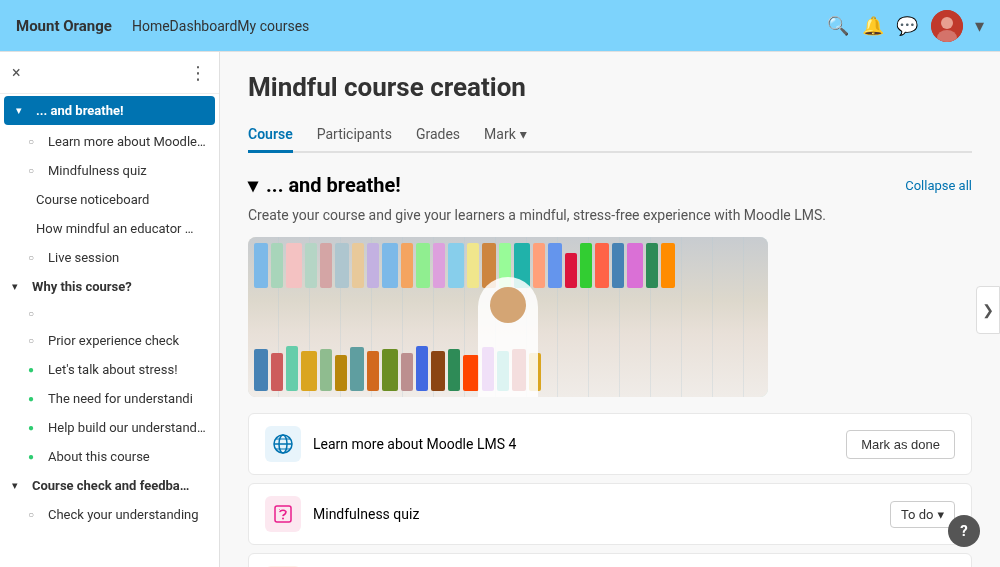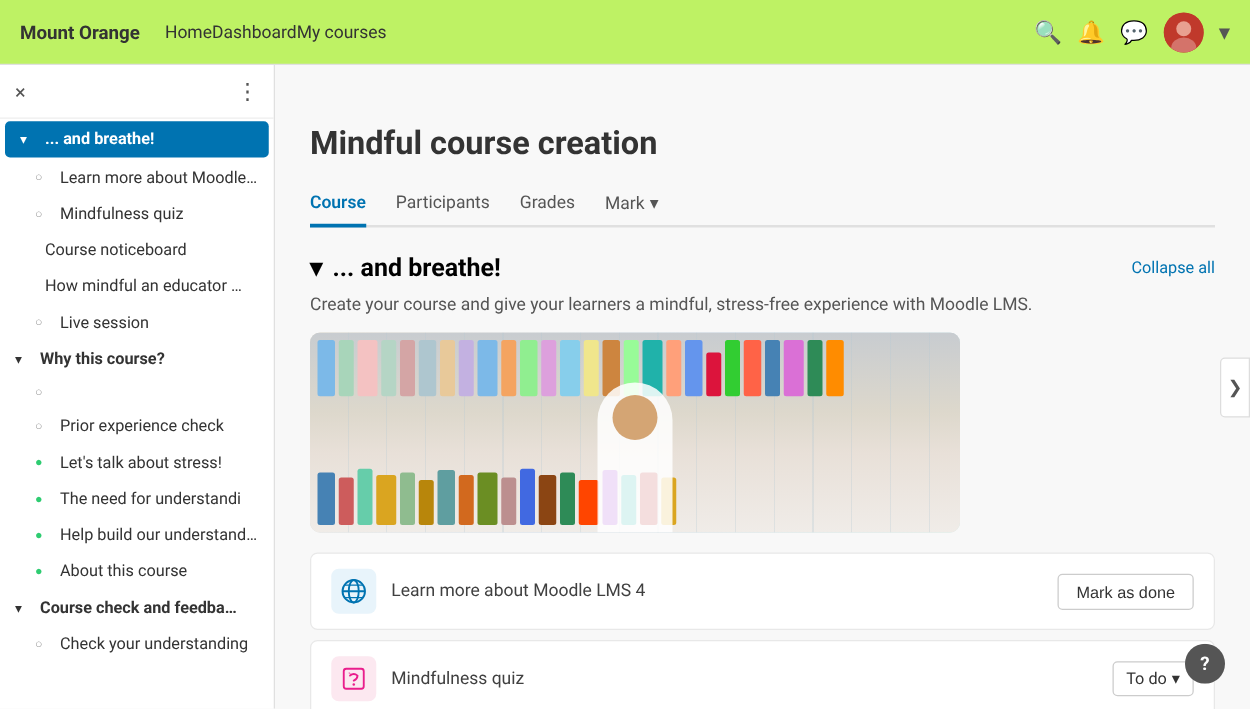--- a/index.html
+++ b/index.html
@@ -1,21 +1,21 @@
 <!DOCTYPE html>
 <html><head>
   <meta charset="utf-8">
   <style>
     * { box-sizing: border-box; margin: 0; padding: 0; }
     body { font-family: -apple-system, BlinkMacSystemFont, 'Segoe UI', Roboto, sans-serif; background: #f8f8f8; width: 1000px; height: 567px; overflow: hidden; }
 
     
     .navbar {
       display: flex; align-items: center; padding: 0 16px; height: 52px;
-      background: #bef264; border-bottom: 1px solid #e0e0e0; gap: 20px;
+      background: #7dd3fc; border-bottom: 1px solid #e0e0e0; gap: 20px;
     }
     .navbar-brand { font-weight: 700; font-size: 15px; color: #333; }
     .navbar-links { display: flex; }
     .navbar-links a { font-size: 14px; color: #333; text-decoration: none; }
     .navbar-icons { margin-left: auto; display: flex; align-items: center; gap: 12px; }
     .navbar-icon { font-size: 18px; color: #555; cursor: pointer; }
     .avatar { width: 32px; height: 32px; border-radius: 50%; background: #c0392b; display: flex; align-items: center; justify-content: center; overflow: hidden; }
 
     
     .layout { display: flex; height: calc(567px - 52px); }
@@ -41,21 +41,21 @@
     .sidebar-item.sub2 { padding-left: 36px; }
     .sidebar-dot { font-size: 10px; min-width: 12px; }
     .sidebar-dot.green { color: #2ecc71; }
     .sidebar-dot.circle { color: #999; }
     .sidebar-chevron { font-size: 11px; min-width: 12px; }
     .sidebar-section-title { font-weight: 700; }
     .sidebar-label { white-space: nowrap; overflow: hidden; text-overflow: ellipsis; max-width: 160px; }
 
     
     .main { flex: 1; overflow-y: auto; padding: 20px 28px; background: #f8f8f8; position: relative; }
-    .page-title { font-size: 26px; font-weight: 700; color: #333; margin-bottom: 16px; margin-top: 28px; }
+    .page-title { font-size: 26px; font-weight: 700; color: #333; margin-bottom: 16px; }
 
     
     .tabs { display: flex; gap: 24px; border-bottom: 2px solid #e0e0e0; margin-bottom: 20px; }
     .tab { padding: 8px 0; font-size: 14px; color: #555; cursor: pointer; border-bottom: 3px solid transparent; margin-bottom: -2px; }
     .tab.active { color: #0073b1; border-bottom-color: #0073b1; font-weight: 600; }
     .tab.more { display: flex; align-items: center; gap: 4px; }
 
     
     .section-header { display: flex; align-items: center; justify-content: space-between; margin-bottom: 10px; }
     .section-title { font-size: 20px; font-weight: 700; display: flex; align-items: center; gap: 8px; }
@@ -94,21 +94,21 @@
 
     
     .course-item {
       display: flex; align-items: center; background: #fff; border: 1px solid #e8e8e8;
       border-radius: 6px; padding: 12px 16px; margin-bottom: 8px; gap: 12px;
     }
     .item-icon { width: 36px; height: 36px; border-radius: 6px; display: flex; align-items: center; justify-content: center; font-size: 18px; flex-shrink: 0; }
     .item-icon.blue { background: #e8f4fb; }
     .item-icon.pink { background: #fce8f0; }
     .item-icon.orange { background: #fef0e8; }
-    .item-link { color: #404040; font-size: 14px; text-decoration: none; flex: 1; }
+    .item-link { color: #000000; font-size: 14px; text-decoration: none; flex: 1; }
     .item-action { margin-left: auto; }
     .btn-mark-done { padding: 6px 14px; background: #fff; border: 1px solid #ccc; border-radius: 4px; font-size: 13px; cursor: pointer; color: #333; }
     .todo-dropdown { display: flex; align-items: center; gap: 4px; font-size: 13px; color: #333; background: #fff; border: 1px solid #ccc; border-radius: 4px; padding: 5px 10px; cursor: pointer; }
 
     
     .right-collapse {
       position: absolute; right: 0; top: 50%; transform: translateY(-50%);
       width: 24px; height: 48px; background: #fff; border: 1px solid #ddd;
       border-radius: 4px 0 0 4px; display: flex; align-items: center; justify-content: center;
       cursor: pointer; font-size: 14px; color: #555;

